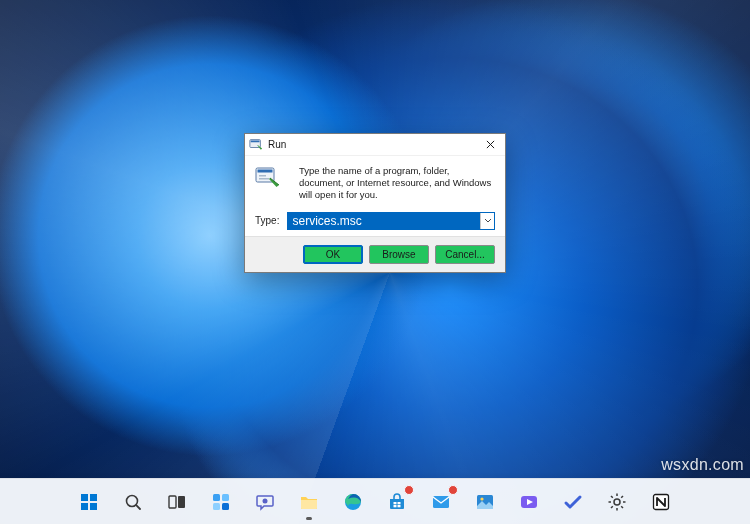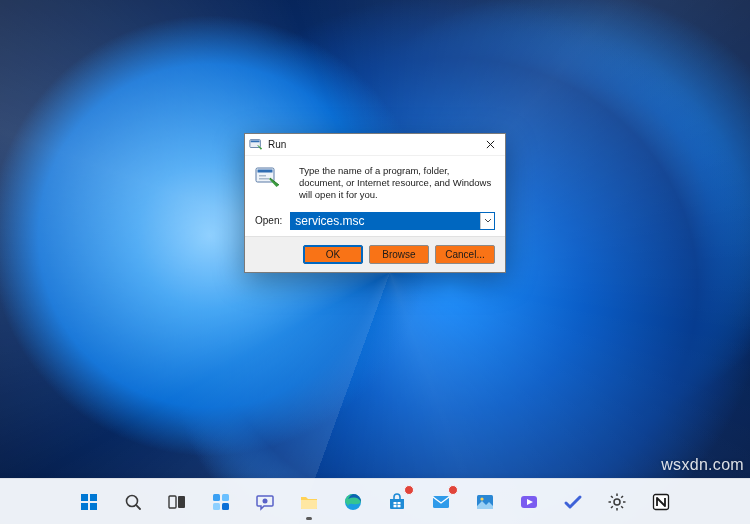--- a/index.html
+++ b/index.html
@@ -100,21 +100,21 @@
       width: 14px; height: 100%; display:flex; align-items:center; justify-content:center;
       border-left: 1px solid #c7c7c7; color:#4b4b4b;
     }
 
     .dlg-footer {
       background: #f0f0f0; border-top: 1px solid #e1e1e1;
       padding: 8px 10px; display: flex; justify-content: flex-end; gap: 6px;
     }
     .dlg-btn {
       min-width: 60px; height: 19px;
-      font-size: 10px; background: #f97316;
+      font-size: 10px; background: #22c55e;
       border: 1px solid #8a8a8a; border-radius: 2px;
       display: flex; align-items: center; justify-content: center;
       padding: 0 8px;
     }
     .dlg-btn.default { border: 1px solid #0067c0; box-shadow: inset 0 0 0 1px #0067c0; }
   </style>
 </head>
 <body>
 
 <div class="wallpaper"></div>
@@ -151,21 +151,21 @@
           <rect x="4" y="10" width="7" height="1.5" fill="#a9b9cc"></rect>
           <rect x="4" y="13" width="10" height="1.5" fill="#a9b9cc"></rect>
           <path d="M15 13 l9 7 l-2.5 2 l-7.5-8 z" fill="#3b9b3f"></path>
           <path d="M15 13 l9 7" stroke="#2a7a2d" stroke-width="1"></path>
         </svg>
       </div>
       <div class="dlg-desc">Type the name of a program, folder, document, or Internet resource, and Windows will open it for you.</div>
     </div>
 
     <div class="dlg-row2">
-      <span class="open-label">Open:</span>
+      <span class="open-label">Type:</span>
       <div class="combo">
         <div class="combo-input">services.msc</div>
         <div class="combo-chevron">
           <svg width="8" height="6" viewBox="0 0 8 6">
             <path d="M1 1 L4 4 L7 1" fill="none" stroke="#4b4b4b" stroke-width="1"></path>
           </svg>
         </div>
       </div>
     </div>
   </div>

